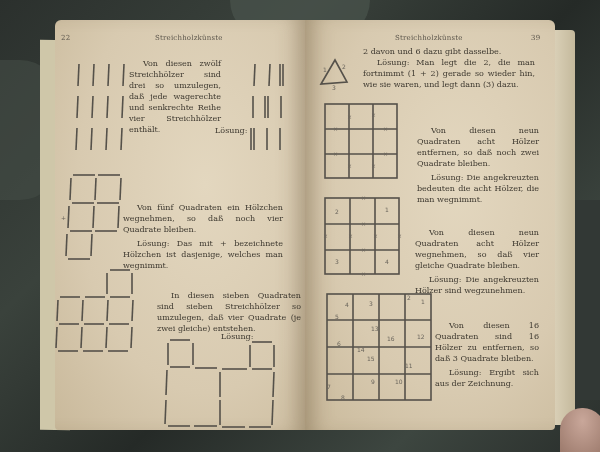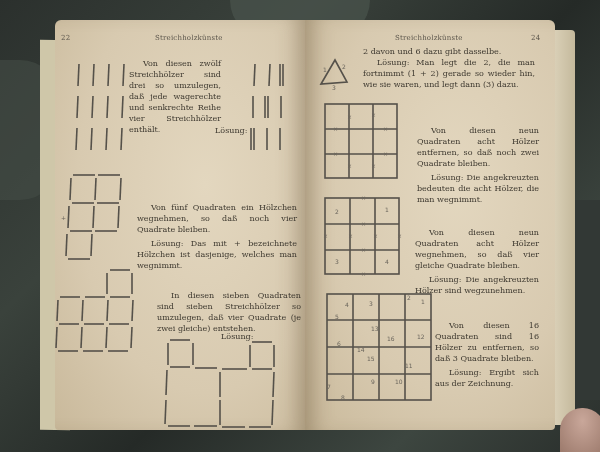--- a/index.html
+++ b/index.html
@@ -85,21 +85,21 @@
     <line x1="6" y1="31" x2="5" y2="53"></line>
       <line x1="31" y1="31" x2="30" y2="53"></line>
       <line x1="56" y1="31" x2="55" y2="53"></line>
     <line x1="7" y1="56" x2="29" y2="56"></line>
       <line x1="32" y1="56" x2="54" y2="56"></line>
     <line x1="4" y1="59" x2="3" y2="81"></line>
       <line x1="29" y1="59" x2="28" y2="81"></line>
     <line x1="5" y1="84" x2="27" y2="84"></line>
     <text x="-2" y="45">+</text>
   </svg>
-  <div class="txt" style="left:82px;top:182px;width:160px;">
+  <div class="txt" style="left:68px;top:182px;width:160px;">
     <p class="ind">Von fünf Quadraten ein Hölzchen wegnehmen, so daß noch vier Quadrate bleiben.</p>
     <p class="ind">Lösung: Das mit + bezeichnete Hölzchen ist dasjenige, welches man wegnimmt.</p>
   </div>
 
   <svg style="left:0px;top:250px;" width="80" height="80">
     <line x1="55" y1="0" x2="75" y2="0"></line>
     <line x1="52" y1="3" x2="52" y2="24"></line>
       <line x1="77" y1="3" x2="77" y2="24"></line>
     <line x1="5" y1="27" x2="25" y2="27"></line>
       <line x1="30" y1="27" x2="50" y2="27"></line>
@@ -140,21 +140,21 @@
       <line x1="108" y1="60" x2="107" y2="85"></line>
     <line x1="3" y1="86" x2="25" y2="86"></line>
       <line x1="29" y1="86" x2="52" y2="86"></line>
       <line x1="57" y1="87" x2="80" y2="87"></line>
       <line x1="84" y1="87" x2="106" y2="87"></line>
   </svg>
 </div>
 
 <div class="page page-right">
   <span class="hdr" style="left:90px;">Streichholzkünste</span>
-  <span class="hdr" style="left:226px;">24</span>
+  <span class="hdr" style="left:226px;">39</span>
 
   <div class="txt" style="left:58px;top:26px;width:172px;">
     <p style="margin:0;">2 davon und 6 dazu gibt dasselbe.</p>
     <p class="ind">Lösung: Man legt die 2, die man fortnimmt (1 + 2) gerade so wieder hin, wie sie waren, und legt dann (3) dazu.</p>
   </div>
   <svg style="left:12px;top:38px;" width="40" height="30">
     <path d="M4 26 L18 2 L30 24 Z"></path>
     <text x="6" y="14">1</text>
     <text x="25" y="11">2</text>
     <text x="15" y="32">3</text>

